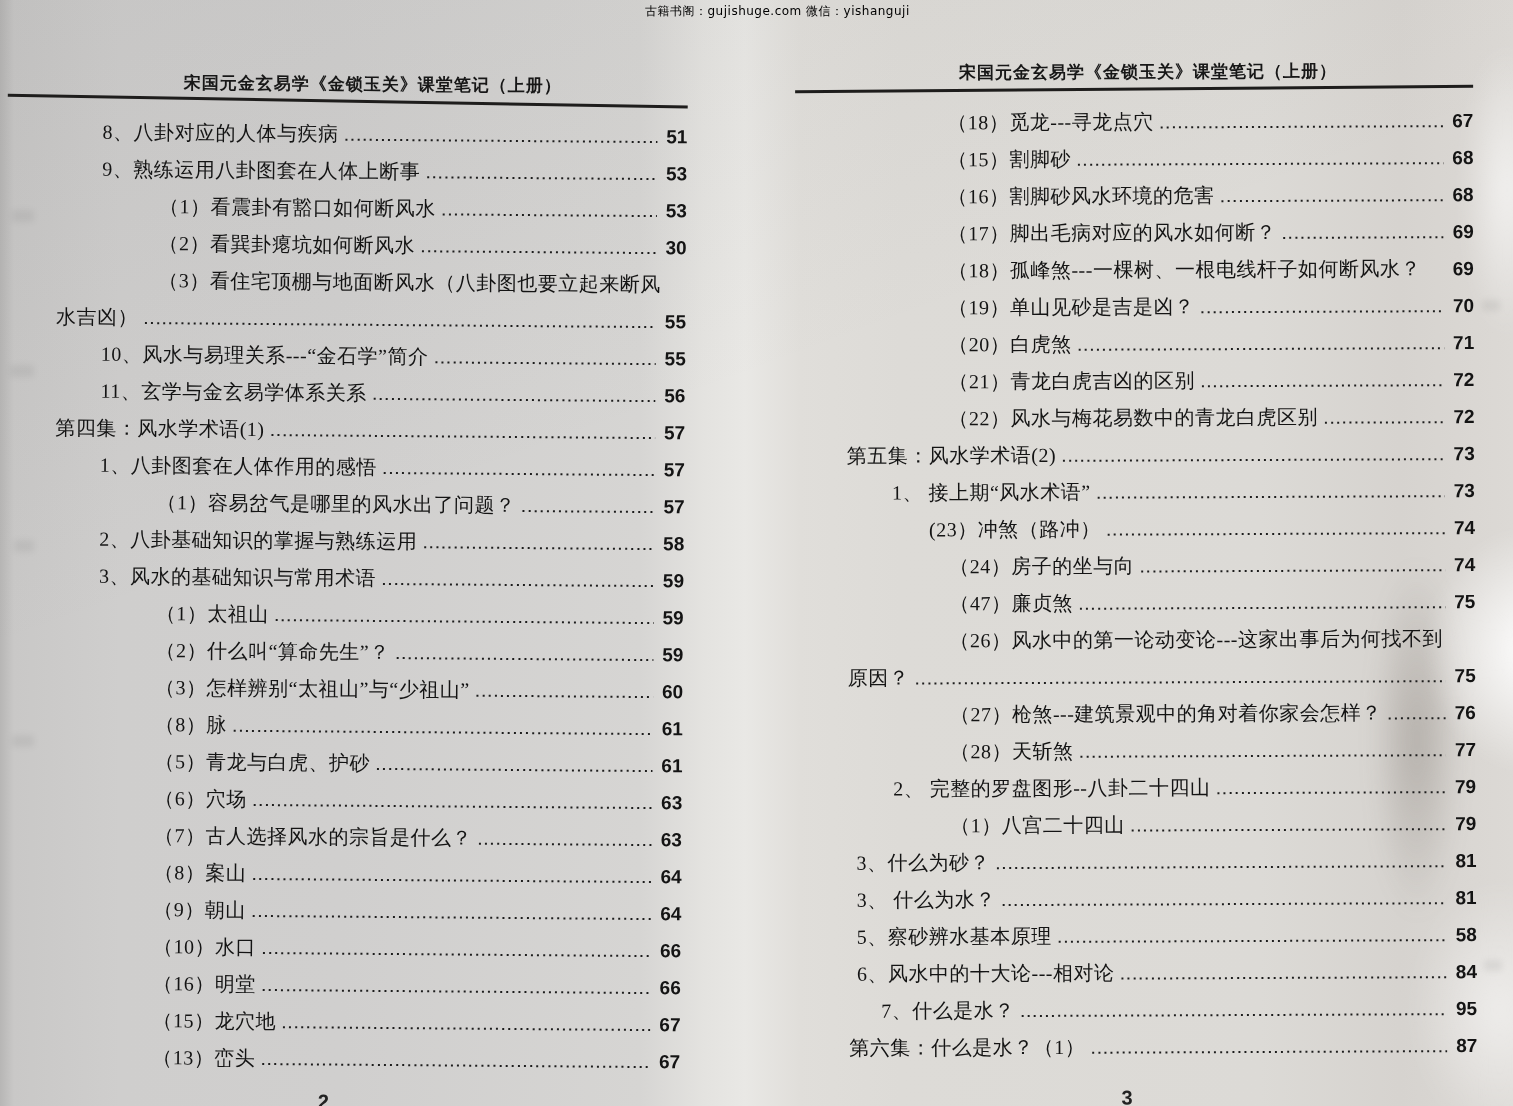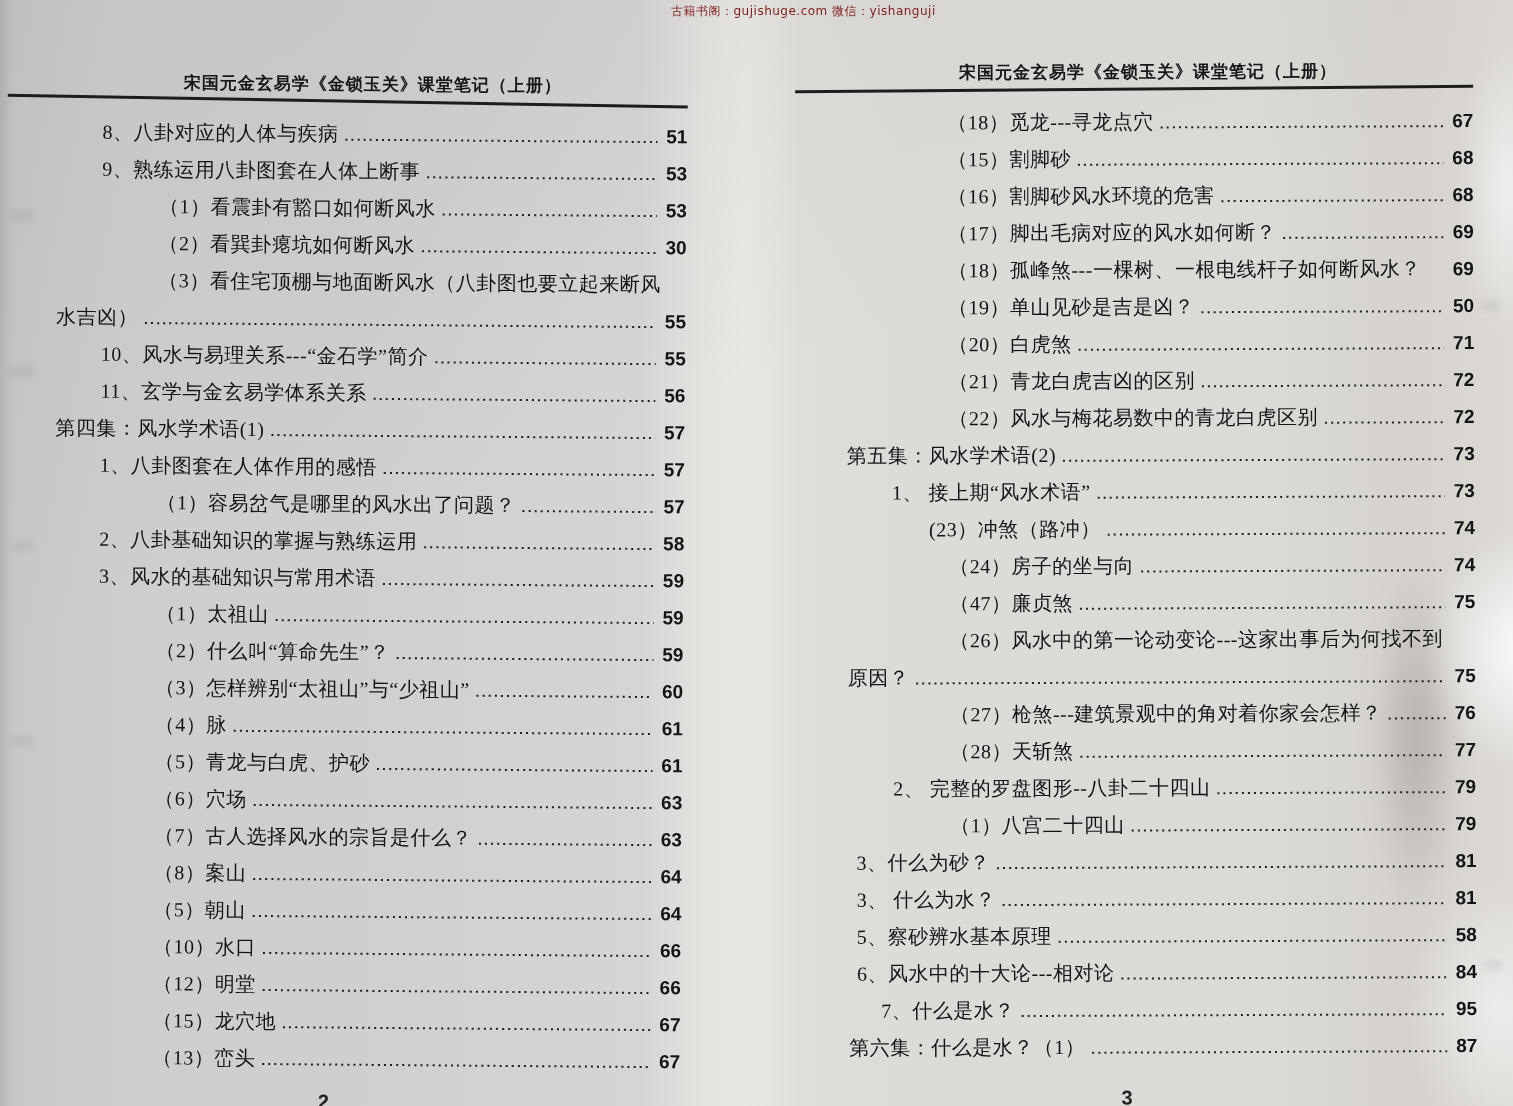--- a/index.html
+++ b/index.html
@@ -29,23 +29,23 @@
     filter:blur(10px);}
   .hl-bot{left:1410px;top:880px;width:180px;height:260px;
     background:radial-gradient(ellipse, rgba(255,255,255,.55) 0%, rgba(255,255,255,0) 70%);
     filter:blur(12px);}
   .sh-mid{left:1372px;top:560px;width:90px;height:360px;
     background:radial-gradient(ellipse, rgba(110,102,94,.33) 0%, rgba(0,0,0,0) 70%);
     filter:blur(10px);}
   .smudge{position:absolute;background:#5a5a5a;opacity:.10;filter:blur(3px);border-radius:3px;}
 
   .watermark{
-    position:absolute;left:671px;top:3px;
+    position:absolute;left:645px;top:3px;
     font-family:"DejaVu Sans", sans-serif;
-    font-size:12px;color:#7f1d1d;letter-spacing:.5px;white-space:nowrap;
+    font-size:12px;color:#000000;letter-spacing:.5px;white-space:nowrap;
   }
 
   .page{position:absolute;}
   .page-left{left:8px;top:70px;width:680px;transform:rotate(.45deg);transform-origin:0 0;}
   .page-right{left:795px;top:62px;width:678px;transform:rotate(-.25deg);transform-origin:0 0;}
 
   .ptitle{
     text-align:center;font-size:17px;color:#171717;font-weight:600;
     letter-spacing:1px;white-space:nowrap;line-height:24px;
   }
@@ -175,21 +175,21 @@
         <span class="lbl">（2）什么叫“算命先生”？</span>
         <span class="dots">..........................................................................................................................................................................</span>
         <span class="pg">59</span>
       </div>
       <div class="row i2">
         <span class="lbl">（3）怎样辨别“太祖山”与“少祖山”</span>
         <span class="dots">..........................................................................................................................................................................</span>
         <span class="pg">60</span>
       </div>
       <div class="row i2">
-        <span class="lbl">（4）脉</span>
+        <span class="lbl">（8）脉</span>
         <span class="dots">..........................................................................................................................................................................</span>
         <span class="pg">61</span>
       </div>
       <div class="row i2">
         <span class="lbl">（5）青龙与白虎、护砂</span>
         <span class="dots">..........................................................................................................................................................................</span>
         <span class="pg">61</span>
       </div>
       <div class="row i2">
         <span class="lbl">（6）穴场</span>
@@ -200,31 +200,31 @@
         <span class="lbl">（7）古人选择风水的宗旨是什么？</span>
         <span class="dots">..........................................................................................................................................................................</span>
         <span class="pg">63</span>
       </div>
       <div class="row i2">
         <span class="lbl">（8）案山</span>
         <span class="dots">..........................................................................................................................................................................</span>
         <span class="pg">64</span>
       </div>
       <div class="row i2">
-        <span class="lbl">（5）朝山</span>
+        <span class="lbl">（9）朝山</span>
         <span class="dots">..........................................................................................................................................................................</span>
         <span class="pg">64</span>
       </div>
       <div class="row i2">
         <span class="lbl">（10）水口</span>
         <span class="dots">..........................................................................................................................................................................</span>
         <span class="pg">66</span>
       </div>
       <div class="row i2">
-        <span class="lbl">（12）明堂</span>
+        <span class="lbl">（16）明堂</span>
         <span class="dots">..........................................................................................................................................................................</span>
         <span class="pg">66</span>
       </div>
       <div class="row i2">
         <span class="lbl">（15）龙穴地</span>
         <span class="dots">..........................................................................................................................................................................</span>
         <span class="pg">67</span>
       </div>
       <div class="row i2">
         <span class="lbl">（13）峦头</span>
@@ -260,21 +260,21 @@
         <span class="pg">69</span>
       </div>
       <div class="row i2">
         <span class="lbl">（18）孤峰煞---一棵树、一根电线杆子如何断风水？</span>
         <span class="dots hidden">..........................................................................................................................................................................</span>
         <span class="pg">69</span>
       </div>
       <div class="row i2">
         <span class="lbl">（19）单山见砂是吉是凶？</span>
         <span class="dots">..........................................................................................................................................................................</span>
-        <span class="pg">50</span>
+        <span class="pg">70</span>
       </div>
       <div class="row i2">
         <span class="lbl">（20）白虎煞</span>
         <span class="dots">..........................................................................................................................................................................</span>
         <span class="pg">71</span>
       </div>
       <div class="row i2">
         <span class="lbl">（21）青龙白虎吉凶的区别</span>
         <span class="dots">..........................................................................................................................................................................</span>
         <span class="pg">72</span>

